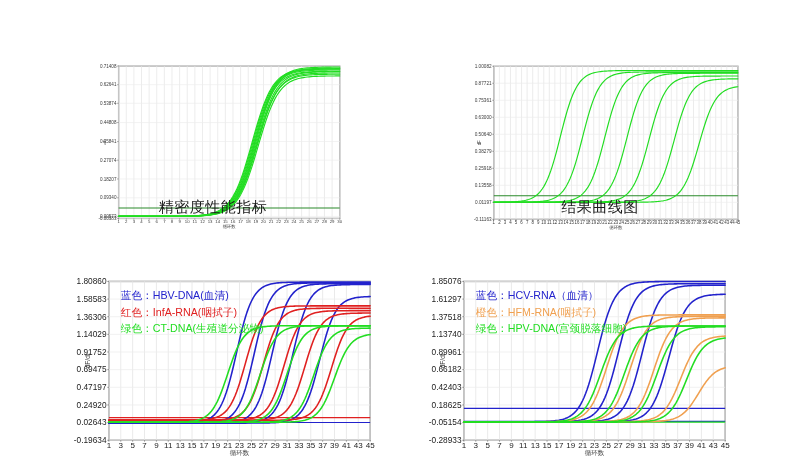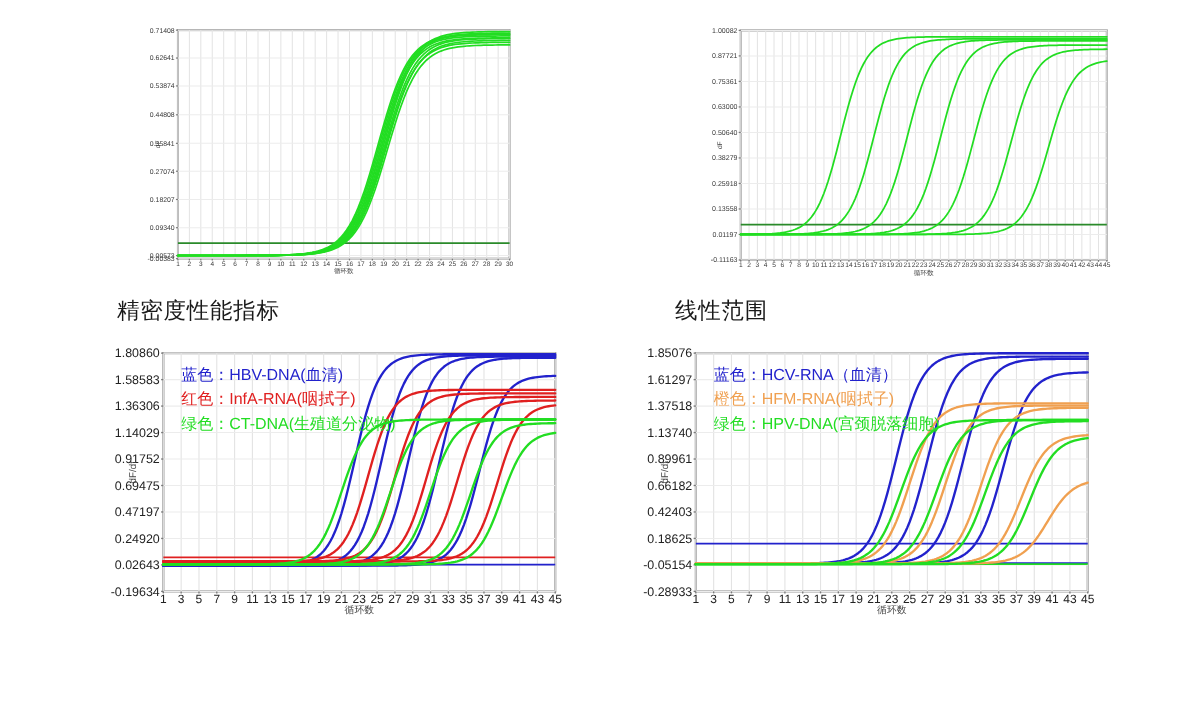--- a/index.html
+++ b/index.html
@@ -5,24 +5,25 @@
   html,body{margin:0;padding:0;}
   body{
     width:800px;height:470px;
     background:#ffffff;
     font-family:"Liberation Sans","DejaVu Sans",sans-serif;
     overflow:hidden;
     position:relative;
   }
   .sheet{position:absolute;inset:0;}
 
-  .panel{position:absolute;}
+  .panel{position:absolute;margin-top:46px;}
 
   .caption{
     position:absolute;
+    text-align:center;
     color:#1a1a1a;
     font-size:15px;
     letter-spacing:.5px;
     white-space:nowrap;
   }
   .main-caption{
     position:absolute;
     left:0;right:0;
     text-align:center;
     font-size:16px;
@@ -365,21 +366,21 @@
         <line x1="28" y1="99.87479886736483" x2="205" y2="99.87479886736483" stroke="#2a8a2a" stroke-width="0.55" class="thresh"></line>
         <path d="M28.00 104.63 L29.01 104.63 L30.01 104.62 L31.02 104.61 L32.02 104.60 L33.03 104.59 L34.03 104.58 L35.04 104.56 L36.05 104.54 L37.05 104.52 L38.06 104.49 L39.06 104.46 L40.07 104.43 L41.07 104.39 L42.08 104.33 L43.09 104.28 L44.09 104.20 L45.10 104.12 L46.10 104.02 L47.11 103.91 L48.11 103.77 L49.12 103.61 L50.13 103.43 L51.13 103.20 L52.14 102.94 L53.14 102.64 L54.15 102.28 L55.15 101.86 L56.16 101.37 L57.16 100.80 L58.17 100.13 L59.18 99.35 L60.18 98.45 L61.19 97.41 L62.19 96.21 L63.20 94.84 L64.20 93.27 L65.21 91.49 L66.22 89.48 L67.22 87.23 L68.23 84.72 L69.23 81.97 L70.24 78.96 L71.24 75.71 L72.25 72.24 L73.26 68.58 L74.26 64.76 L75.27 60.84 L76.27 56.87 L77.28 52.90 L78.28 48.98 L79.29 45.16 L80.30 41.50 L81.30 38.03 L82.31 34.78 L83.31 31.77 L84.32 29.02 L85.32 26.51 L86.33 24.26 L87.34 22.25 L88.34 20.47 L89.35 18.90 L90.35 17.53 L91.36 16.33 L92.36 15.29 L93.37 14.39 L94.38 13.61 L95.38 12.94 L96.39 12.37 L97.39 11.88 L98.40 11.46 L99.40 11.10 L100.41 10.79 L101.41 10.53 L102.42 10.31 L103.43 10.13 L104.43 9.97 L105.44 9.83 L106.44 9.71 L107.45 9.62 L108.45 9.53 L109.46 9.46 L110.47 9.40 L111.47 9.35 L112.48 9.31 L113.48 9.28 L114.49 9.24 L115.49 9.22 L116.50 9.20 L117.51 9.18 L118.51 9.16 L119.52 9.15 L120.52 9.14 L121.53 9.13 L122.53 9.12 L123.54 9.11 L124.55 9.11 L125.55 9.10 L126.56 9.10 L127.56 9.09 L128.57 9.09 L129.57 9.09 L130.58 9.09 L131.59 9.09 L132.59 9.08 L133.60 9.08 L134.60 9.08 L135.61 9.08 L136.61 9.08 L137.62 9.08 L138.63 9.08 L139.63 9.08 L140.64 9.08 L141.64 9.08 L142.65 9.08 L143.65 9.08 L144.66 9.08 L145.66 9.08 L146.67 9.08 L147.68 9.08 L148.68 9.08 L149.69 9.08 L150.69 9.08 L151.70 9.08 L152.70 9.08 L153.71 9.08 L154.72 9.08 L155.72 9.08 L156.73 9.08 L157.73 9.08 L158.74 9.08 L159.74 9.08 L160.75 9.08 L161.76 9.08 L162.76 9.08 L163.77 9.08 L164.77 9.08 L165.78 9.08 L166.78 9.08 L167.79 9.08 L168.80 9.08 L169.80 9.08 L170.81 9.08 L171.81 9.08 L172.82 9.08 L173.82 9.08 L174.83 9.08 L175.84 9.08 L176.84 9.08 L177.85 9.08 L178.85 9.08 L179.86 9.08 L180.86 9.08 L181.87 9.08 L182.88 9.08 L183.88 9.08 L184.89 9.08 L185.89 9.08 L186.90 9.08 L187.90 9.08 L188.91 9.08 L189.91 9.08 L190.92 9.08 L191.93 9.08 L192.93 9.08 L193.94 9.08 L194.94 9.08 L195.95 9.08 L196.95 9.08 L197.96 9.08 L198.97 9.08 L199.97 9.08 L200.98 9.08 L201.98 9.08 L202.99 9.08 L203.99 9.08 L205.00 9.08 " stroke="#22dd22" class="curve-thin"></path>
         <path d="M28.00 104.66 L29.01 104.66 L30.01 104.66 L31.02 104.66 L32.02 104.66 L33.03 104.66 L34.03 104.66 L35.04 104.66 L36.05 104.66 L37.05 104.65 L38.06 104.65 L39.06 104.65 L40.07 104.65 L41.07 104.64 L42.08 104.64 L43.09 104.64 L44.09 104.63 L45.10 104.63 L46.10 104.62 L47.11 104.61 L48.11 104.60 L49.12 104.59 L50.13 104.58 L51.13 104.56 L52.14 104.54 L53.14 104.52 L54.15 104.50 L55.15 104.47 L56.16 104.43 L57.16 104.39 L58.17 104.34 L59.18 104.28 L60.18 104.21 L61.19 104.13 L62.19 104.03 L63.20 103.92 L64.20 103.78 L65.21 103.62 L66.22 103.44 L67.22 103.22 L68.23 102.96 L69.23 102.66 L70.24 102.31 L71.24 101.89 L72.25 101.41 L73.26 100.84 L74.26 100.18 L75.27 99.41 L76.27 98.52 L77.28 97.49 L78.28 96.30 L79.29 94.94 L80.30 93.39 L81.30 91.63 L82.31 89.64 L83.31 87.41 L84.32 84.93 L85.32 82.20 L86.33 79.22 L87.34 76.01 L88.34 72.57 L89.35 68.95 L90.35 65.18 L91.36 61.30 L92.36 57.37 L93.37 53.44 L94.38 49.56 L95.38 45.79 L96.39 42.16 L97.39 38.73 L98.40 35.51 L99.40 32.53 L100.41 29.81 L101.41 27.33 L102.42 25.10 L103.43 23.11 L104.43 21.35 L105.44 19.80 L106.44 18.43 L107.45 17.25 L108.45 16.22 L109.46 15.33 L110.47 14.56 L111.47 13.90 L112.48 13.33 L113.48 12.85 L114.49 12.43 L115.49 12.08 L116.50 11.77 L117.51 11.52 L118.51 11.30 L119.52 11.11 L120.52 10.95 L121.53 10.82 L122.53 10.71 L123.54 10.61 L124.55 10.53 L125.55 10.46 L126.56 10.40 L127.56 10.35 L128.57 10.31 L129.57 10.27 L130.58 10.24 L131.59 10.22 L132.59 10.19 L133.60 10.17 L134.60 10.16 L135.61 10.15 L136.61 10.13 L137.62 10.13 L138.63 10.12 L139.63 10.11 L140.64 10.10 L141.64 10.10 L142.65 10.10 L143.65 10.09 L144.66 10.09 L145.66 10.09 L146.67 10.08 L147.68 10.08 L148.68 10.08 L149.69 10.08 L150.69 10.08 L151.70 10.08 L152.70 10.08 L153.71 10.08 L154.72 10.08 L155.72 10.08 L156.73 10.08 L157.73 10.07 L158.74 10.07 L159.74 10.07 L160.75 10.07 L161.76 10.07 L162.76 10.07 L163.77 10.07 L164.77 10.07 L165.78 10.07 L166.78 10.07 L167.79 10.07 L168.80 10.07 L169.80 10.07 L170.81 10.07 L171.81 10.07 L172.82 10.07 L173.82 10.07 L174.83 10.07 L175.84 10.07 L176.84 10.07 L177.85 10.07 L178.85 10.07 L179.86 10.07 L180.86 10.07 L181.87 10.07 L182.88 10.07 L183.88 10.07 L184.89 10.07 L185.89 10.07 L186.90 10.07 L187.90 10.07 L188.91 10.07 L189.91 10.07 L190.92 10.07 L191.93 10.07 L192.93 10.07 L193.94 10.07 L194.94 10.07 L195.95 10.07 L196.95 10.07 L197.96 10.07 L198.97 10.07 L199.97 10.07 L200.98 10.07 L201.98 10.07 L202.99 10.07 L203.99 10.07 L205.00 10.07 " stroke="#22dd22" class="curve-thin"></path>
         <path d="M28.00 104.66 L29.01 104.66 L30.01 104.66 L31.02 104.66 L32.02 104.66 L33.03 104.66 L34.03 104.66 L35.04 104.66 L36.05 104.66 L37.05 104.66 L38.06 104.66 L39.06 104.66 L40.07 104.66 L41.07 104.66 L42.08 104.66 L43.09 104.66 L44.09 104.66 L45.10 104.66 L46.10 104.66 L47.11 104.66 L48.11 104.66 L49.12 104.66 L50.13 104.66 L51.13 104.66 L52.14 104.66 L53.14 104.65 L54.15 104.65 L55.15 104.65 L56.16 104.65 L57.16 104.65 L58.17 104.64 L59.18 104.64 L60.18 104.63 L61.19 104.63 L62.19 104.62 L63.20 104.61 L64.20 104.60 L65.21 104.59 L66.22 104.58 L67.22 104.56 L68.23 104.54 L69.23 104.52 L70.24 104.50 L71.24 104.47 L72.25 104.43 L73.26 104.39 L74.26 104.34 L75.27 104.28 L76.27 104.21 L77.28 104.13 L78.28 104.03 L79.29 103.92 L80.30 103.79 L81.30 103.63 L82.31 103.45 L83.31 103.23 L84.32 102.97 L85.32 102.67 L86.33 102.32 L87.34 101.91 L88.34 101.42 L89.35 100.86 L90.35 100.20 L91.36 99.44 L92.36 98.55 L93.37 97.53 L94.38 96.35 L95.38 94.99 L96.39 93.45 L97.39 91.69 L98.40 89.72 L99.40 87.50 L100.41 85.04 L101.41 82.32 L102.42 79.36 L103.43 76.16 L104.43 72.74 L105.44 69.14 L106.44 65.39 L107.45 61.53 L108.45 57.62 L109.46 53.71 L110.47 49.85 L111.47 46.10 L112.48 42.49 L113.48 39.08 L114.49 35.88 L115.49 32.91 L116.50 30.20 L117.51 27.74 L118.51 25.52 L119.52 23.54 L120.52 21.79 L121.53 20.24 L122.53 18.89 L123.54 17.71 L124.55 16.69 L125.55 15.80 L126.56 15.03 L127.56 14.38 L128.57 13.81 L129.57 13.33 L130.58 12.92 L131.59 12.56 L132.59 12.26 L133.60 12.01 L134.60 11.79 L135.61 11.61 L136.61 11.45 L137.62 11.31 L138.63 11.20 L139.63 11.11 L140.64 11.02 L141.64 10.95 L142.65 10.90 L143.65 10.85 L144.66 10.80 L145.66 10.77 L146.67 10.74 L147.68 10.71 L148.68 10.69 L149.69 10.67 L150.69 10.66 L151.70 10.64 L152.70 10.63 L153.71 10.62 L154.72 10.62 L155.72 10.61 L156.73 10.60 L157.73 10.60 L158.74 10.59 L159.74 10.59 L160.75 10.59 L161.76 10.59 L162.76 10.58 L163.77 10.58 L164.77 10.58 L165.78 10.58 L166.78 10.58 L167.79 10.58 L168.80 10.58 L169.80 10.58 L170.81 10.57 L171.81 10.57 L172.82 10.57 L173.82 10.57 L174.83 10.57 L175.84 10.57 L176.84 10.57 L177.85 10.57 L178.85 10.57 L179.86 10.57 L180.86 10.57 L181.87 10.57 L182.88 10.57 L183.88 10.57 L184.89 10.57 L185.89 10.57 L186.90 10.57 L187.90 10.57 L188.91 10.57 L189.91 10.57 L190.92 10.57 L191.93 10.57 L192.93 10.57 L193.94 10.57 L194.94 10.57 L195.95 10.57 L196.95 10.57 L197.96 10.57 L198.97 10.57 L199.97 10.57 L200.98 10.57 L201.98 10.57 L202.99 10.57 L203.99 10.57 L205.00 10.57 " stroke="#22dd22" class="curve-thin"></path>
         <path d="M28.00 104.66 L29.01 104.66 L30.01 104.66 L31.02 104.66 L32.02 104.66 L33.03 104.66 L34.03 104.66 L35.04 104.66 L36.05 104.66 L37.05 104.66 L38.06 104.66 L39.06 104.66 L40.07 104.66 L41.07 104.66 L42.08 104.66 L43.09 104.66 L44.09 104.66 L45.10 104.66 L46.10 104.66 L47.11 104.66 L48.11 104.66 L49.12 104.66 L50.13 104.66 L51.13 104.66 L52.14 104.66 L53.14 104.66 L54.15 104.66 L55.15 104.66 L56.16 104.66 L57.16 104.66 L58.17 104.66 L59.18 104.66 L60.18 104.66 L61.19 104.66 L62.19 104.66 L63.20 104.66 L64.20 104.66 L65.21 104.66 L66.22 104.66 L67.22 104.66 L68.23 104.66 L69.23 104.65 L70.24 104.65 L71.24 104.65 L72.25 104.65 L73.26 104.65 L74.26 104.64 L75.27 104.64 L76.27 104.63 L77.28 104.63 L78.28 104.62 L79.29 104.61 L80.30 104.60 L81.30 104.59 L82.31 104.58 L83.31 104.56 L84.32 104.55 L85.32 104.52 L86.33 104.50 L87.34 104.47 L88.34 104.43 L89.35 104.39 L90.35 104.34 L91.36 104.28 L92.36 104.21 L93.37 104.13 L94.38 104.04 L95.38 103.93 L96.39 103.79 L97.39 103.64 L98.40 103.45 L99.40 103.24 L100.41 102.98 L101.41 102.68 L102.42 102.33 L103.43 101.92 L104.43 101.44 L105.44 100.88 L106.44 100.23 L107.45 99.47 L108.45 98.58 L109.46 97.56 L110.47 96.39 L111.47 95.04 L112.48 93.51 L113.48 91.76 L114.49 89.80 L115.49 87.59 L116.50 85.14 L117.51 82.44 L118.51 79.49 L119.52 76.31 L120.52 72.91 L121.53 69.33 L122.53 65.60 L123.54 61.76 L124.55 57.87 L125.55 53.98 L126.56 50.14 L127.56 46.41 L128.57 42.82 L129.57 39.42 L130.58 36.24 L131.59 33.30 L132.59 30.60 L133.60 28.14 L134.60 25.94 L135.61 23.97 L136.61 22.23 L137.62 20.69 L138.63 19.34 L139.63 18.17 L140.64 17.15 L141.64 16.27 L142.65 15.51 L143.65 14.86 L144.66 14.29 L145.66 13.81 L146.67 13.40 L147.68 13.05 L148.68 12.75 L149.69 12.50 L150.69 12.28 L151.70 12.10 L152.70 11.94 L153.71 11.81 L154.72 11.70 L155.72 11.60 L156.73 11.52 L157.73 11.45 L158.74 11.39 L159.74 11.34 L160.75 11.30 L161.76 11.27 L162.76 11.24 L163.77 11.21 L164.77 11.19 L165.78 11.17 L166.78 11.16 L167.79 11.14 L168.80 11.13 L169.80 11.12 L170.81 11.11 L171.81 11.11 L172.82 11.10 L173.82 11.10 L174.83 11.09 L175.84 11.09 L176.84 11.09 L177.85 11.08 L178.85 11.08 L179.86 11.08 L180.86 11.08 L181.87 11.08 L182.88 11.08 L183.88 11.08 L184.89 11.08 L185.89 11.07 L186.90 11.07 L187.90 11.07 L188.91 11.07 L189.91 11.07 L190.92 11.07 L191.93 11.07 L192.93 11.07 L193.94 11.07 L194.94 11.07 L195.95 11.07 L196.95 11.07 L197.96 11.07 L198.97 11.07 L199.97 11.07 L200.98 11.07 L201.98 11.07 L202.99 11.07 L203.99 11.07 L205.00 11.07 " stroke="#22dd22" class="curve-thin"></path>
         <path d="M28.00 104.66 L29.01 104.66 L30.01 104.66 L31.02 104.66 L32.02 104.66 L33.03 104.66 L34.03 104.66 L35.04 104.66 L36.05 104.66 L37.05 104.66 L38.06 104.66 L39.06 104.66 L40.07 104.66 L41.07 104.66 L42.08 104.66 L43.09 104.66 L44.09 104.66 L45.10 104.66 L46.10 104.66 L47.11 104.66 L48.11 104.66 L49.12 104.66 L50.13 104.66 L51.13 104.66 L52.14 104.66 L53.14 104.66 L54.15 104.66 L55.15 104.66 L56.16 104.66 L57.16 104.66 L58.17 104.66 L59.18 104.66 L60.18 104.66 L61.19 104.66 L62.19 104.66 L63.20 104.66 L64.20 104.66 L65.21 104.66 L66.22 104.66 L67.22 104.66 L68.23 104.66 L69.23 104.66 L70.24 104.66 L71.24 104.66 L72.25 104.66 L73.26 104.66 L74.26 104.66 L75.27 104.66 L76.27 104.66 L77.28 104.66 L78.28 104.66 L79.29 104.66 L80.30 104.66 L81.30 104.66 L82.31 104.66 L83.31 104.66 L84.32 104.66 L85.32 104.65 L86.33 104.65 L87.34 104.65 L88.34 104.65 L89.35 104.65 L90.35 104.64 L91.36 104.64 L92.36 104.63 L93.37 104.63 L94.38 104.62 L95.38 104.61 L96.39 104.60 L97.39 104.59 L98.40 104.58 L99.40 104.57 L100.41 104.55 L101.41 104.53 L102.42 104.50 L103.43 104.47 L104.43 104.44 L105.44 104.40 L106.44 104.35 L107.45 104.29 L108.45 104.22 L109.46 104.14 L110.47 104.05 L111.47 103.94 L112.48 103.81 L113.48 103.66 L114.49 103.48 L115.49 103.27 L116.50 103.02 L117.51 102.72 L118.51 102.38 L119.52 101.98 L120.52 101.51 L121.53 100.96 L122.53 100.32 L123.54 99.58 L124.55 98.71 L125.55 97.72 L126.56 96.57 L127.56 95.25 L128.57 93.75 L129.57 92.04 L130.58 90.11 L131.59 87.95 L132.59 85.56 L133.60 82.91 L134.60 80.03 L135.61 76.92 L136.61 73.59 L137.62 70.08 L138.63 66.43 L139.63 62.67 L140.64 58.87 L141.64 55.06 L142.65 51.30 L143.65 47.65 L144.66 44.14 L145.66 40.82 L146.67 37.70 L147.68 34.82 L148.68 32.17 L149.69 29.78 L150.69 27.62 L151.70 25.69 L152.70 23.99 L153.71 22.48 L154.72 21.16 L155.72 20.01 L156.73 19.02 L157.73 18.15 L158.74 17.41 L159.74 16.77 L160.75 16.22 L161.76 15.75 L162.76 15.35 L163.77 15.01 L164.77 14.71 L165.78 14.46 L166.78 14.25 L167.79 14.07 L168.80 13.92 L169.80 13.79 L170.81 13.68 L171.81 13.59 L172.82 13.51 L173.82 13.44 L174.83 13.38 L175.84 13.33 L176.84 13.29 L177.85 13.26 L178.85 13.23 L179.86 13.20 L180.86 13.18 L181.87 13.16 L182.88 13.15 L183.88 13.14 L184.89 13.13 L185.89 13.12 L186.90 13.11 L187.90 13.10 L188.91 13.10 L189.91 13.09 L190.92 13.09 L191.93 13.09 L192.93 13.08 L193.94 13.08 L194.94 13.08 L195.95 13.08 L196.95 13.07 L197.96 13.07 L198.97 13.07 L199.97 13.07 L200.98 13.07 L201.98 13.07 L202.99 13.07 L203.99 13.07 L205.00 13.07 " stroke="#22dd22" class="curve-thin"></path>
         <path d="M28.00 104.66 L29.01 104.66 L30.01 104.66 L31.02 104.66 L32.02 104.66 L33.03 104.66 L34.03 104.66 L35.04 104.66 L36.05 104.66 L37.05 104.66 L38.06 104.66 L39.06 104.66 L40.07 104.66 L41.07 104.66 L42.08 104.66 L43.09 104.66 L44.09 104.66 L45.10 104.66 L46.10 104.66 L47.11 104.66 L48.11 104.66 L49.12 104.66 L50.13 104.66 L51.13 104.66 L52.14 104.66 L53.14 104.66 L54.15 104.66 L55.15 104.66 L56.16 104.66 L57.16 104.66 L58.17 104.66 L59.18 104.66 L60.18 104.66 L61.19 104.66 L62.19 104.66 L63.20 104.66 L64.20 104.66 L65.21 104.66 L66.22 104.66 L67.22 104.66 L68.23 104.66 L69.23 104.66 L70.24 104.66 L71.24 104.66 L72.25 104.66 L73.26 104.66 L74.26 104.66 L75.27 104.66 L76.27 104.66 L77.28 104.66 L78.28 104.66 L79.29 104.66 L80.30 104.66 L81.30 104.66 L82.31 104.66 L83.31 104.66 L84.32 104.66 L85.32 104.66 L86.33 104.66 L87.34 104.66 L88.34 104.66 L89.35 104.66 L90.35 104.66 L91.36 104.66 L92.36 104.66 L93.37 104.66 L94.38 104.66 L95.38 104.66 L96.39 104.66 L97.39 104.66 L98.40 104.66 L99.40 104.66 L100.41 104.66 L101.41 104.66 L102.42 104.66 L103.43 104.65 L104.43 104.65 L105.44 104.65 L106.44 104.65 L107.45 104.65 L108.45 104.64 L109.46 104.64 L110.47 104.63 L111.47 104.63 L112.48 104.62 L113.48 104.61 L114.49 104.61 L115.49 104.60 L116.50 104.58 L117.51 104.57 L118.51 104.55 L119.52 104.53 L120.52 104.51 L121.53 104.48 L122.53 104.44 L123.54 104.40 L124.55 104.36 L125.55 104.30 L126.56 104.23 L127.56 104.16 L128.57 104.06 L129.57 103.96 L130.58 103.83 L131.59 103.68 L132.59 103.50 L133.60 103.30 L134.60 103.05 L135.61 102.77 L136.61 102.43 L137.62 102.04 L138.63 101.58 L139.63 101.04 L140.64 100.41 L141.64 99.69 L142.65 98.84 L143.65 97.87 L144.66 96.74 L145.66 95.45 L146.67 93.98 L147.68 92.31 L148.68 90.43 L149.69 88.32 L150.69 85.97 L151.70 83.39 L152.70 80.57 L153.71 77.52 L154.72 74.27 L155.72 70.84 L156.73 67.26 L157.73 63.59 L158.74 59.86 L159.74 56.14 L160.75 52.46 L161.76 48.89 L162.76 45.46 L163.77 42.21 L164.77 39.16 L165.78 36.34 L166.78 33.75 L167.79 31.41 L168.80 29.30 L169.80 27.41 L170.81 25.74 L171.81 24.27 L172.82 22.98 L173.82 21.86 L174.83 20.88 L175.84 20.04 L176.84 19.31 L177.85 18.69 L178.85 18.15 L179.86 17.69 L180.86 17.30 L181.87 16.96 L182.88 16.67 L183.88 16.43 L184.89 16.22 L185.89 16.05 L186.90 15.90 L187.90 15.77 L188.91 15.66 L189.91 15.57 L190.92 15.49 L191.93 15.43 L192.93 15.37 L193.94 15.32 L194.94 15.28 L195.95 15.25 L196.95 15.22 L197.96 15.20 L198.97 15.18 L199.97 15.16 L200.98 15.14 L201.98 15.13 L202.99 15.12 L203.99 15.11 L205.00 15.10 " stroke="#22dd22" class="curve-thin"></path>
         <path d="M28.00 104.66 L29.01 104.66 L30.01 104.66 L31.02 104.66 L32.02 104.66 L33.03 104.66 L34.03 104.66 L35.04 104.66 L36.05 104.66 L37.05 104.66 L38.06 104.66 L39.06 104.66 L40.07 104.66 L41.07 104.66 L42.08 104.66 L43.09 104.66 L44.09 104.66 L45.10 104.66 L46.10 104.66 L47.11 104.66 L48.11 104.66 L49.12 104.66 L50.13 104.66 L51.13 104.66 L52.14 104.66 L53.14 104.66 L54.15 104.66 L55.15 104.66 L56.16 104.66 L57.16 104.66 L58.17 104.66 L59.18 104.66 L60.18 104.66 L61.19 104.66 L62.19 104.66 L63.20 104.66 L64.20 104.66 L65.21 104.66 L66.22 104.66 L67.22 104.66 L68.23 104.66 L69.23 104.66 L70.24 104.66 L71.24 104.66 L72.25 104.66 L73.26 104.66 L74.26 104.66 L75.27 104.66 L76.27 104.66 L77.28 104.66 L78.28 104.66 L79.29 104.66 L80.30 104.66 L81.30 104.66 L82.31 104.66 L83.31 104.66 L84.32 104.66 L85.32 104.66 L86.33 104.66 L87.34 104.66 L88.34 104.66 L89.35 104.66 L90.35 104.66 L91.36 104.66 L92.36 104.66 L93.37 104.66 L94.38 104.66 L95.38 104.66 L96.39 104.66 L97.39 104.66 L98.40 104.66 L99.40 104.66 L100.41 104.66 L101.41 104.66 L102.42 104.66 L103.43 104.66 L104.43 104.66 L105.44 104.66 L106.44 104.66 L107.45 104.66 L108.45 104.66 L109.46 104.66 L110.47 104.66 L111.47 104.66 L112.48 104.66 L113.48 104.66 L114.49 104.66 L115.49 104.66 L116.50 104.66 L117.51 104.66 L118.51 104.66 L119.52 104.66 L120.52 104.66 L121.53 104.66 L122.53 104.65 L123.54 104.65 L124.55 104.65 L125.55 104.65 L126.56 104.64 L127.56 104.64 L128.57 104.64 L129.57 104.63 L130.58 104.62 L131.59 104.62 L132.59 104.61 L133.60 104.60 L134.60 104.59 L135.61 104.57 L136.61 104.56 L137.62 104.54 L138.63 104.51 L139.63 104.49 L140.64 104.46 L141.64 104.42 L142.65 104.37 L143.65 104.32 L144.66 104.26 L145.66 104.18 L146.67 104.10 L147.68 104.00 L148.68 103.88 L149.69 103.73 L150.69 103.57 L151.70 103.37 L152.70 103.14 L153.71 102.87 L154.72 102.56 L155.72 102.18 L156.73 101.75 L157.73 101.24 L158.74 100.65 L159.74 99.96 L160.75 99.17 L161.76 98.25 L162.76 97.18 L163.77 95.97 L164.77 94.58 L165.78 93.00 L166.78 91.22 L167.79 89.23 L168.80 87.01 L169.80 84.57 L170.81 81.91 L171.81 79.03 L172.82 75.96 L173.82 72.72 L174.83 69.34 L175.84 65.88 L176.84 62.36 L177.85 58.84 L178.85 55.37 L179.86 52.00 L180.86 48.76 L181.87 45.68 L182.88 42.81 L183.88 40.14 L184.89 37.70 L185.89 35.49 L186.90 33.49 L187.90 31.71 L188.91 30.14 L189.91 28.75 L190.92 27.53 L191.93 26.47 L192.93 25.55 L193.94 24.75 L194.94 24.06 L195.95 23.47 L196.95 22.97 L197.96 22.53 L198.97 22.16 L199.97 21.84 L200.98 21.57 L201.98 21.34 L202.99 21.15 L203.99 20.98 L205.00 20.84 " stroke="#22dd22" class="curve-thin"></path>
       </svg>
   </div>
-  <div class="caption" style="left:450px;top:198px;width:300px;">线性范围</div>
+  <div class="caption" style="left:450px;top:198px;width:300px;">结果曲线图</div>
 
   <div class="panel" style="left:58px;top:228px;width:320px;height:190px;">
     <svg id="svg-targets" viewBox="0 0 215 128" width="320" height="190">
         <rect x="34" y="5" width="176" height="107" class="plot-frame"></rect>
         <line x1="34" y1="5" x2="34" y2="112" class="grid-v"></line>
         <line x1="42" y1="5" x2="42" y2="112" class="grid-v"></line>
         <line x1="50" y1="5" x2="50" y2="112" class="grid-v"></line>
         <line x1="58" y1="5" x2="58" y2="112" class="grid-v"></line>
         <line x1="66" y1="5" x2="66" y2="112" class="grid-v"></line>
         <line x1="74" y1="5" x2="74" y2="112" class="grid-v"></line>

